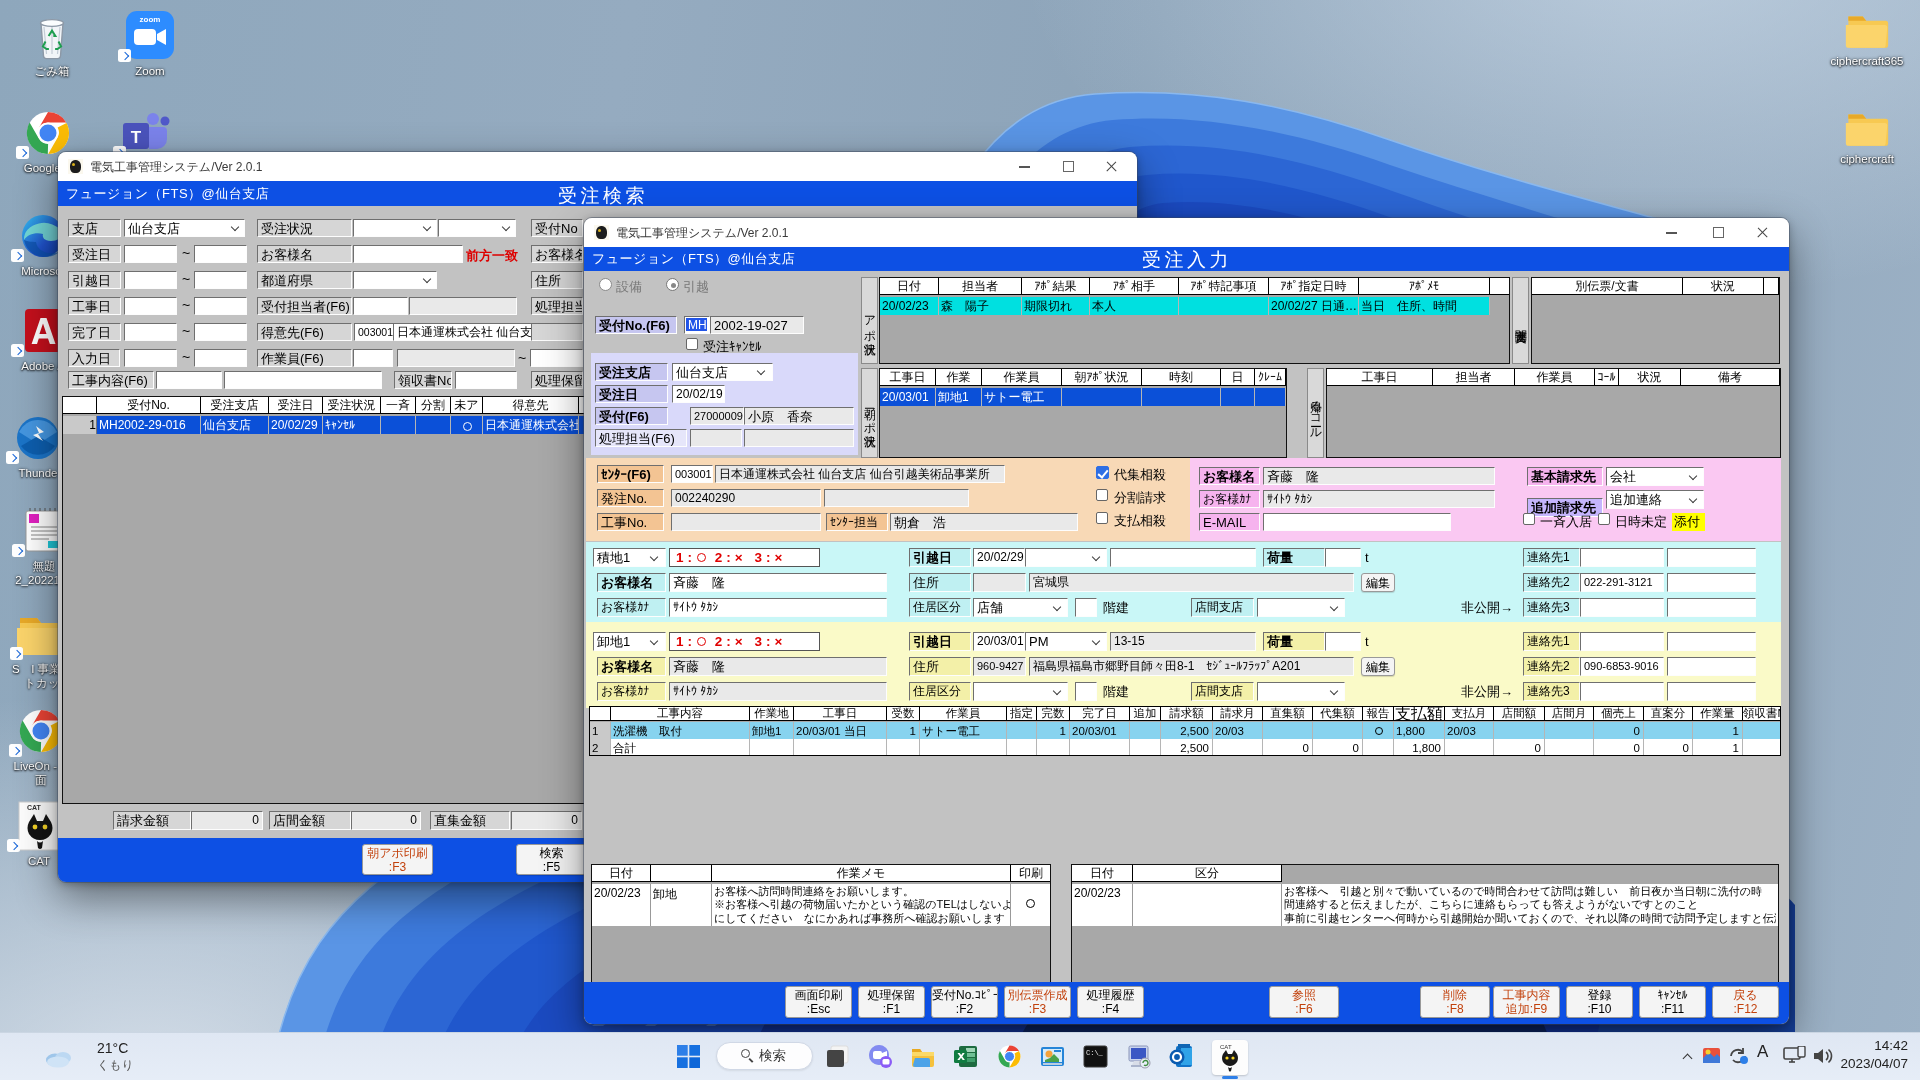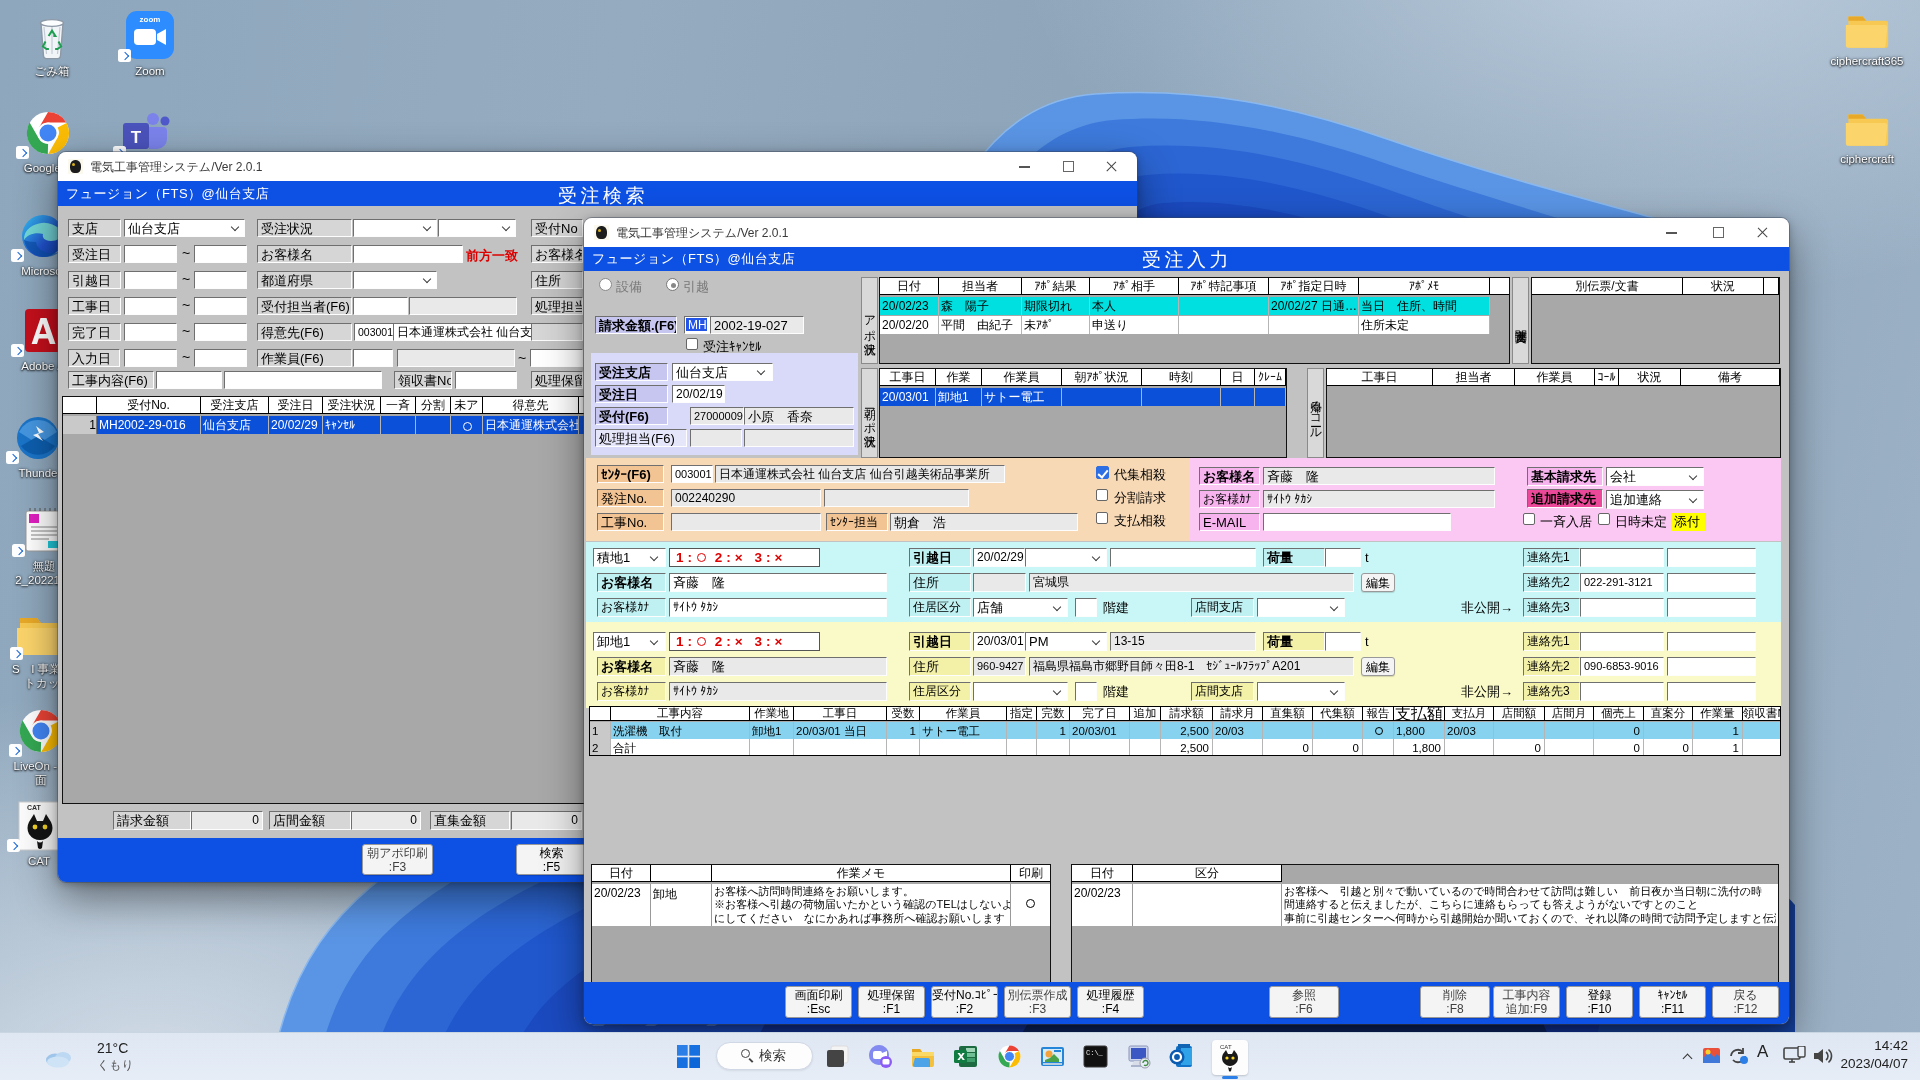--- a/index.html
+++ b/index.html
@@ -34,21 +34,21 @@
 .cbc{position:absolute;width:13px;height:13px;background:#2f6fe4;border:1px solid #2f6fe4;border-radius:2px}
 .cbc:before{content:"";position:absolute;left:3px;top:1px;width:4px;height:8px;border-right:2px solid #fff;border-bottom:2px solid #fff;transform:rotate(40deg)}
 .tx{position:absolute;font-size:13px;line-height:15px;white-space:nowrap;color:#000}
 .vlb{position:absolute;background:#d9d9d9;border:1px solid #8a8a8a;font-size:12px;color:#000;writing-mode:vertical-rl;display:flex;align-items:center;justify-content:center;letter-spacing:0px;line-height:13px;padding:2px 0}
 .tw{position:absolute;background:#a8a8a8;border:1px solid #111;overflow:hidden}
 .hrow{position:absolute;left:0;display:flex;height:17px}
 .hc{background:#fff;border-right:1px solid #000;border-bottom:1px solid #000;font-size:12px;text-align:center;overflow:hidden;white-space:nowrap;flex:none;line-height:16px}
 .drow{position:absolute;left:0;display:flex;height:18px;background:#fff}
 .dc{font-size:12px;overflow:hidden;white-space:nowrap;flex:none;padding:1px 0 0 2px;line-height:16px;border-right:1px solid #b5b5b5}
 .btn2{position:absolute;background:#f4f4f4;border:1px solid #999;border-radius:3px;font-size:12px;line-height:14px;text-align:center;padding-top:1px;color:#000;box-shadow:0 1px 1px rgba(0,0,0,.15);white-space:nowrap;overflow:hidden}
-.dis{color:#404040}
+.dis{color:#c2410c}
 .circ{display:inline-block;width:9px;height:9px;border:1.5px solid #000;border-radius:50%}
 .radio{position:absolute;width:13px;height:13px;border-radius:50%;background:#fff;border:1px solid #8a8a8a}
 .dico{position:absolute;width:96px;display:flex;flex-direction:column;align-items:center}
 .dlabel{margin-top:3px;font-size:11.5px;color:#fff;text-shadow:0 1px 2px rgba(0,0,0,.95),0 0 3px rgba(0,0,0,.75);text-align:center;line-height:13.5px;white-space:nowrap}
 .shortcut{position:absolute;left:0px;bottom:0px;width:13px;height:13px;background:#fff;border-radius:2.5px}
 .shortcut:before{content:"";position:absolute;left:3.5px;top:3.5px;width:5px;height:5px;border-top:1.8px solid #1565d8;border-right:1.8px solid #1565d8;transform:rotate(45deg)}
 .tico{position:absolute;top:1044px;width:25px;height:25px}
 </style></head><body>
 <div id="screen">
     <div id="skylight"></div>
@@ -336,21 +336,21 @@
 <div class="appblue" style="top:29px;height:24px">
         <div class="captext" style="left:8px;top:3px">フュージョン（FTS）@仙台支店</div>
         <div class="bigcap" style="left:558px;top:0px">受注入力</div>
       </div>
 <div class="ab" style="left:0;top:53px;width:1205px;height:753px;overflow:hidden;border-radius:0 0 8px 8px">
 <div class="radio" style="left:15px;top:7px"></div>
 <div class="tx" style="left:32px;top:8px;color:#777">設備</div>
 <div class="radio" style="left:82px;top:7px;border-color:#777"></div>
 <div class="ab" style="left:87px;top:12px;width:5px;height:5px;border-radius:50%;background:#888"></div>
 <div class="tx" style="left:99px;top:8px;color:#777">引越</div>
-<div class="lbl b" style="left:11px;top:45px;width:82px;height:18px;font-size:13px;background:#c6c6f0">請求金額.(F6)</div>
+<div class="lbl b" style="left:11px;top:45px;width:82px;height:18px;font-size:13px;background:#c6c6f0">受付No.(F6)</div>
 <div class="fld" style="left:100px;top:45px;width:26px;height:18px;"></div>
 <div class="ab" style="left:102px;top:47px;width:21px;height:13px;background:#2255e8"></div>
 <div class="tx" style="left:104px;top:47px;color:#fff;font-size:12px">MH</div>
 <div class="gf" style="left:126px;top:45px;width:94px;height:18px;font-size:13px;">2002-19-027</div>
 <div class="cb" style="left:102px;top:67px"></div>
 <div class="tx" style="left:119px;top:68px;">受注ｷｬﾝｾﾙ</div>
 <div class="ab" style="left:7px;top:82px;width:267px;height:102px;background:#d9d9fa"></div>
 <div class="lbl b" style="left:11px;top:92px;width:73px;height:18px;background:#c6c6f0">受注支店</div>
 <div class="fld" style="left:88px;top:92px;width:101px;height:18px;">仙台支店</div>
 <div class="chev" style="left:174px;top:97px"></div>
@@ -376,29 +376,20 @@
 </div>
 <div class="drow" style="top:19px">
 <div class="dc" style="width:59px;background:#00e0e0">20/02/23</div>
 <div class="dc" style="width:83px;background:#00e0e0">森　陽子</div>
 <div class="dc" style="width:68px;background:#00e0e0">期限切れ</div>
 <div class="dc" style="width:89px;background:#00e0e0">本人</div>
 <div class="dc" style="width:90px;background:#00e0e0"></div>
 <div class="dc" style="width:90px;background:#00e0e0">20/02/27 日通…</div>
 <div class="dc" style="width:131px;background:#00e0e0">当日　住所、時間</div>
 </div>
-<div class="drow" style="top:38px">
-<div class="dc" style="width:59px">20/02/20</div>
-<div class="dc" style="width:83px">平間　由紀子</div>
-<div class="dc" style="width:68px">未ｱﾎﾟ</div>
-<div class="dc" style="width:89px">申送り</div>
-<div class="dc" style="width:90px"></div>
-<div class="dc" style="width:90px"></div>
-<div class="dc" style="width:131px">住所未定</div>
-</div>
         </div>
 <div class="vlb" style="left:928px;top:6px;width:17px;height:87px">関連文書</div>
 <div class="tw" style="left:947px;top:6px;width:249px;height:87px">
 <div class="hrow" style="top:0">
             <div class="hc" style="width:151px">別伝票/文書</div>
             <div class="hc" style="width:81px">状況</div>
             <div class="hc" style="width:15px"></div>
           </div>
         </div>
 <div class="vlb" style="left:277px;top:97px;width:17px;height:90px">朝アポ状況</div>
@@ -453,21 +444,21 @@
 <div class="ab" style="left:606px;top:187px;width:591px;height:83px;background:#fac8f2"></div>
 <div class="lbl b" style="left:615px;top:196px;width:61px;height:18px;background:#f6b3ee">お客様名</div>
 <div class="gf" style="left:679px;top:196px;width:232px;height:18px;">斉藤　隆</div>
 <div class="lbl" style="left:615px;top:219px;width:61px;height:18px;font-size:12px;background:#f6b3ee">お客様ｶﾅ</div>
 <div class="gf" style="left:679px;top:219px;width:232px;height:18px;font-size:12px;">ｻｲﾄｳ ﾀｶｼ</div>
 <div class="lbl" style="left:615px;top:242px;width:61px;height:18px;background:#f6b3ee">E-MAIL</div>
 <div class="fld" style="left:679px;top:242px;width:188px;height:18px;"></div>
 <div class="lbl b" style="left:943px;top:196px;width:76px;height:19px;background:#f6b3ee">基本請求先</div>
 <div class="fld" style="left:1022px;top:196px;width:98px;height:19px;">会社</div>
 <div class="chev" style="left:1106px;top:202px"></div>
-<div class="lbl b" style="left:943px;top:218px;width:76px;height:19px;background:#ec4899">追加請求先</div>
+<div class="lbl b" style="left:943px;top:227px;width:76px;height:19px;background:#c4b5fd">追加請求先</div>
 <div class="fld" style="left:1022px;top:219px;width:98px;height:19px;">追加連絡</div>
 <div class="chev" style="left:1106px;top:225px"></div>
 <div class="cb" style="left:939px;top:242px"></div>
 <div class="tx" style="left:956px;top:243px;">一斉入居</div>
 <div class="cb" style="left:1014px;top:242px"></div>
 <div class="tx" style="left:1031px;top:243px;">日時未定</div>
 <div class="tx" style="left:1088px;top:242px;width:33px;height:18px;background:#ffff00;padding:1px 2px">添付</div>
 <div class="ab" style="left:2px;top:271px;width:1195px;height:80px;background:#c9f7f7"></div>
 <div class="fld" style="left:9px;top:277px;width:73px;height:19px;">積地1</div>
 <div class="chev" style="left:67px;top:283px"></div>

